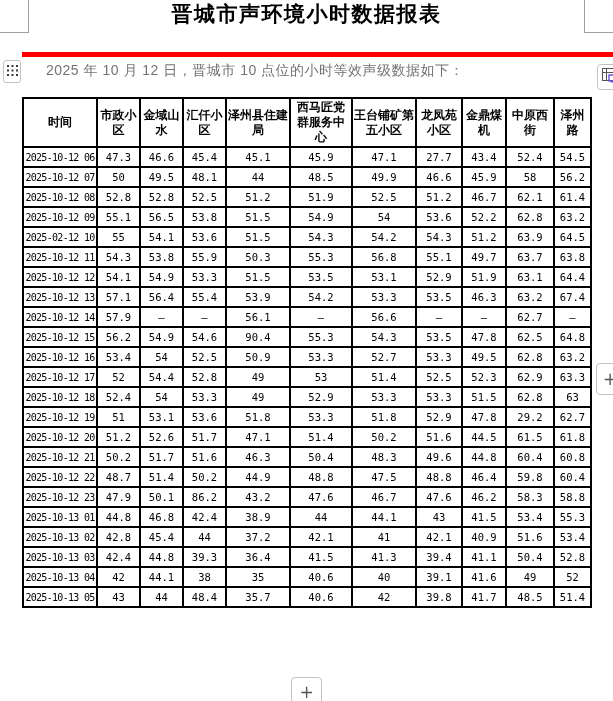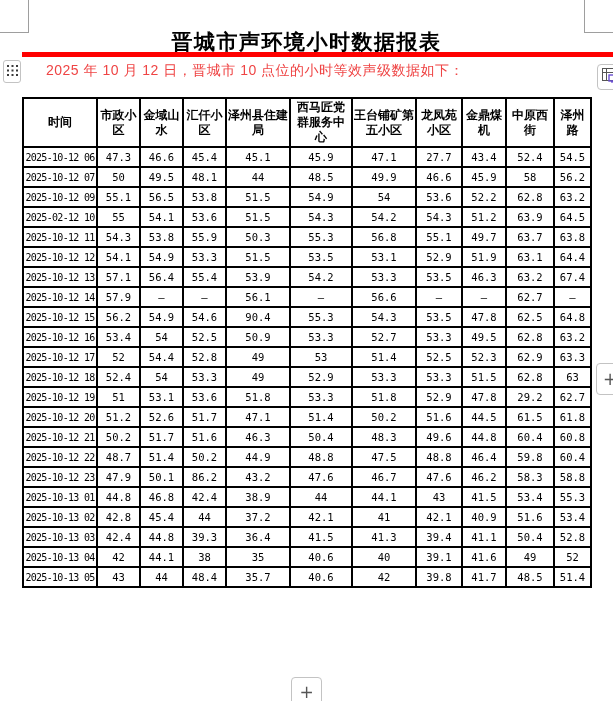--- a/index.html
+++ b/index.html
@@ -7,29 +7,29 @@
   body {
     position:relative; width:613px; height:701px; background:#ffffff;
     overflow:hidden; font-family:"Liberation Sans","DejaVu Sans",sans-serif;
   }
   
   .corner { position:absolute; top:0; width:29px; height:33px; }
   .corner-tl { left:0; border-right:1px solid #9e9e9e; border-bottom:1px solid #9e9e9e; }
   .corner-tr { right:0; border-left:1px solid #9e9e9e; border-bottom:1px solid #9e9e9e; }
 
   .doc-title {
-    position:absolute; top:28px; left:0; width:613px; text-align:center;
+    position:absolute; top:0; left:0; width:613px; text-align:center;
     font-size:21px; font-weight:bold; color:#000; letter-spacing:1.5px;
     font-family:"Liberation Serif","DejaVu Serif",serif;
   }
   .red-rule { position:absolute; left:22px; top:52px; width:591px; height:5px; background:#ff0000; }
 
   .intro {
     position:absolute; left:22px; top:62px; width:560px;
-    font-size:14px; color:#ef4444; text-indent:24px; letter-spacing:0.5px;
+    font-size:14px; color:#737373; text-indent:24px; letter-spacing:0.5px;
   }
 
   
   .ui-btn {
     position:absolute; background:#ffffff; border:1px solid #c3c3c3; border-radius:4px;
     display:flex; align-items:center; justify-content:center; cursor:pointer; padding:0;
     color:#555;
   }
   .drag-btn { left:3px; top:60px; width:18px; height:23px; border-radius:3px; }
   .tools-btn { left:597px; top:64px; width:26px; height:26px; justify-content:flex-start; padding-left:4px; }
@@ -149,20 +149,33 @@
         <td>48.1</td>
         <td>44</td>
         <td>48.5</td>
         <td>49.9</td>
         <td>46.6</td>
         <td>45.9</td>
         <td>58</td>
         <td>56.2</td>
       </tr>
       <tr>
+        <td class="time-cell">2025-10-12 08</td>
+        <td>52.8</td>
+        <td>52.8</td>
+        <td>52.5</td>
+        <td>51.2</td>
+        <td>51.9</td>
+        <td>52.5</td>
+        <td>51.2</td>
+        <td>46.7</td>
+        <td>62.1</td>
+        <td>61.4</td>
+      </tr>
+      <tr>
         <td class="time-cell">2025-10-12 09</td>
         <td>55.1</td>
         <td>56.5</td>
         <td>53.8</td>
         <td>51.5</td>
         <td>54.9</td>
         <td>54</td>
         <td>53.6</td>
         <td>52.2</td>
         <td>62.8</td>

